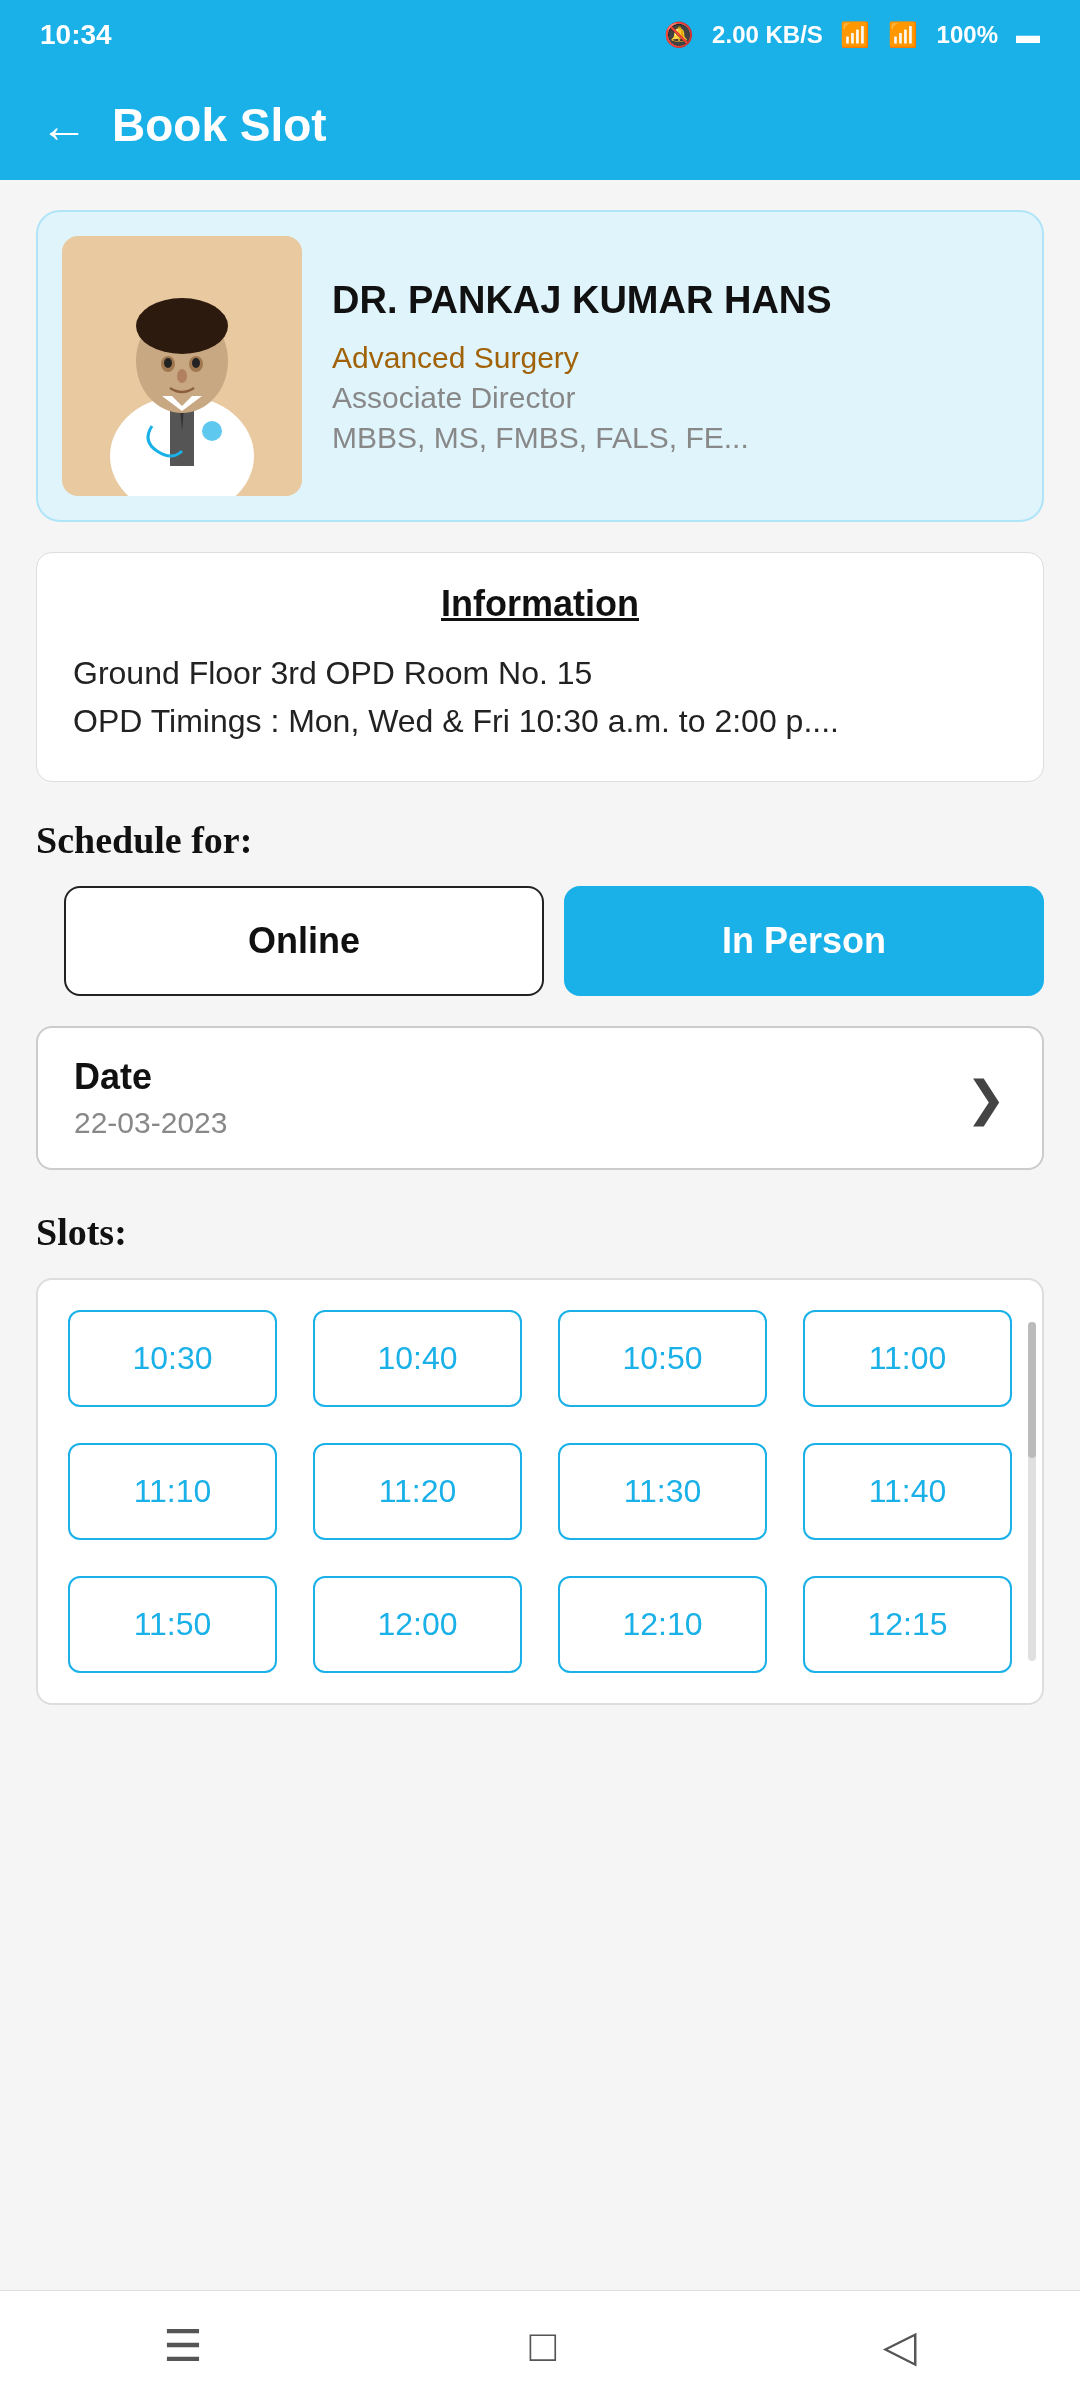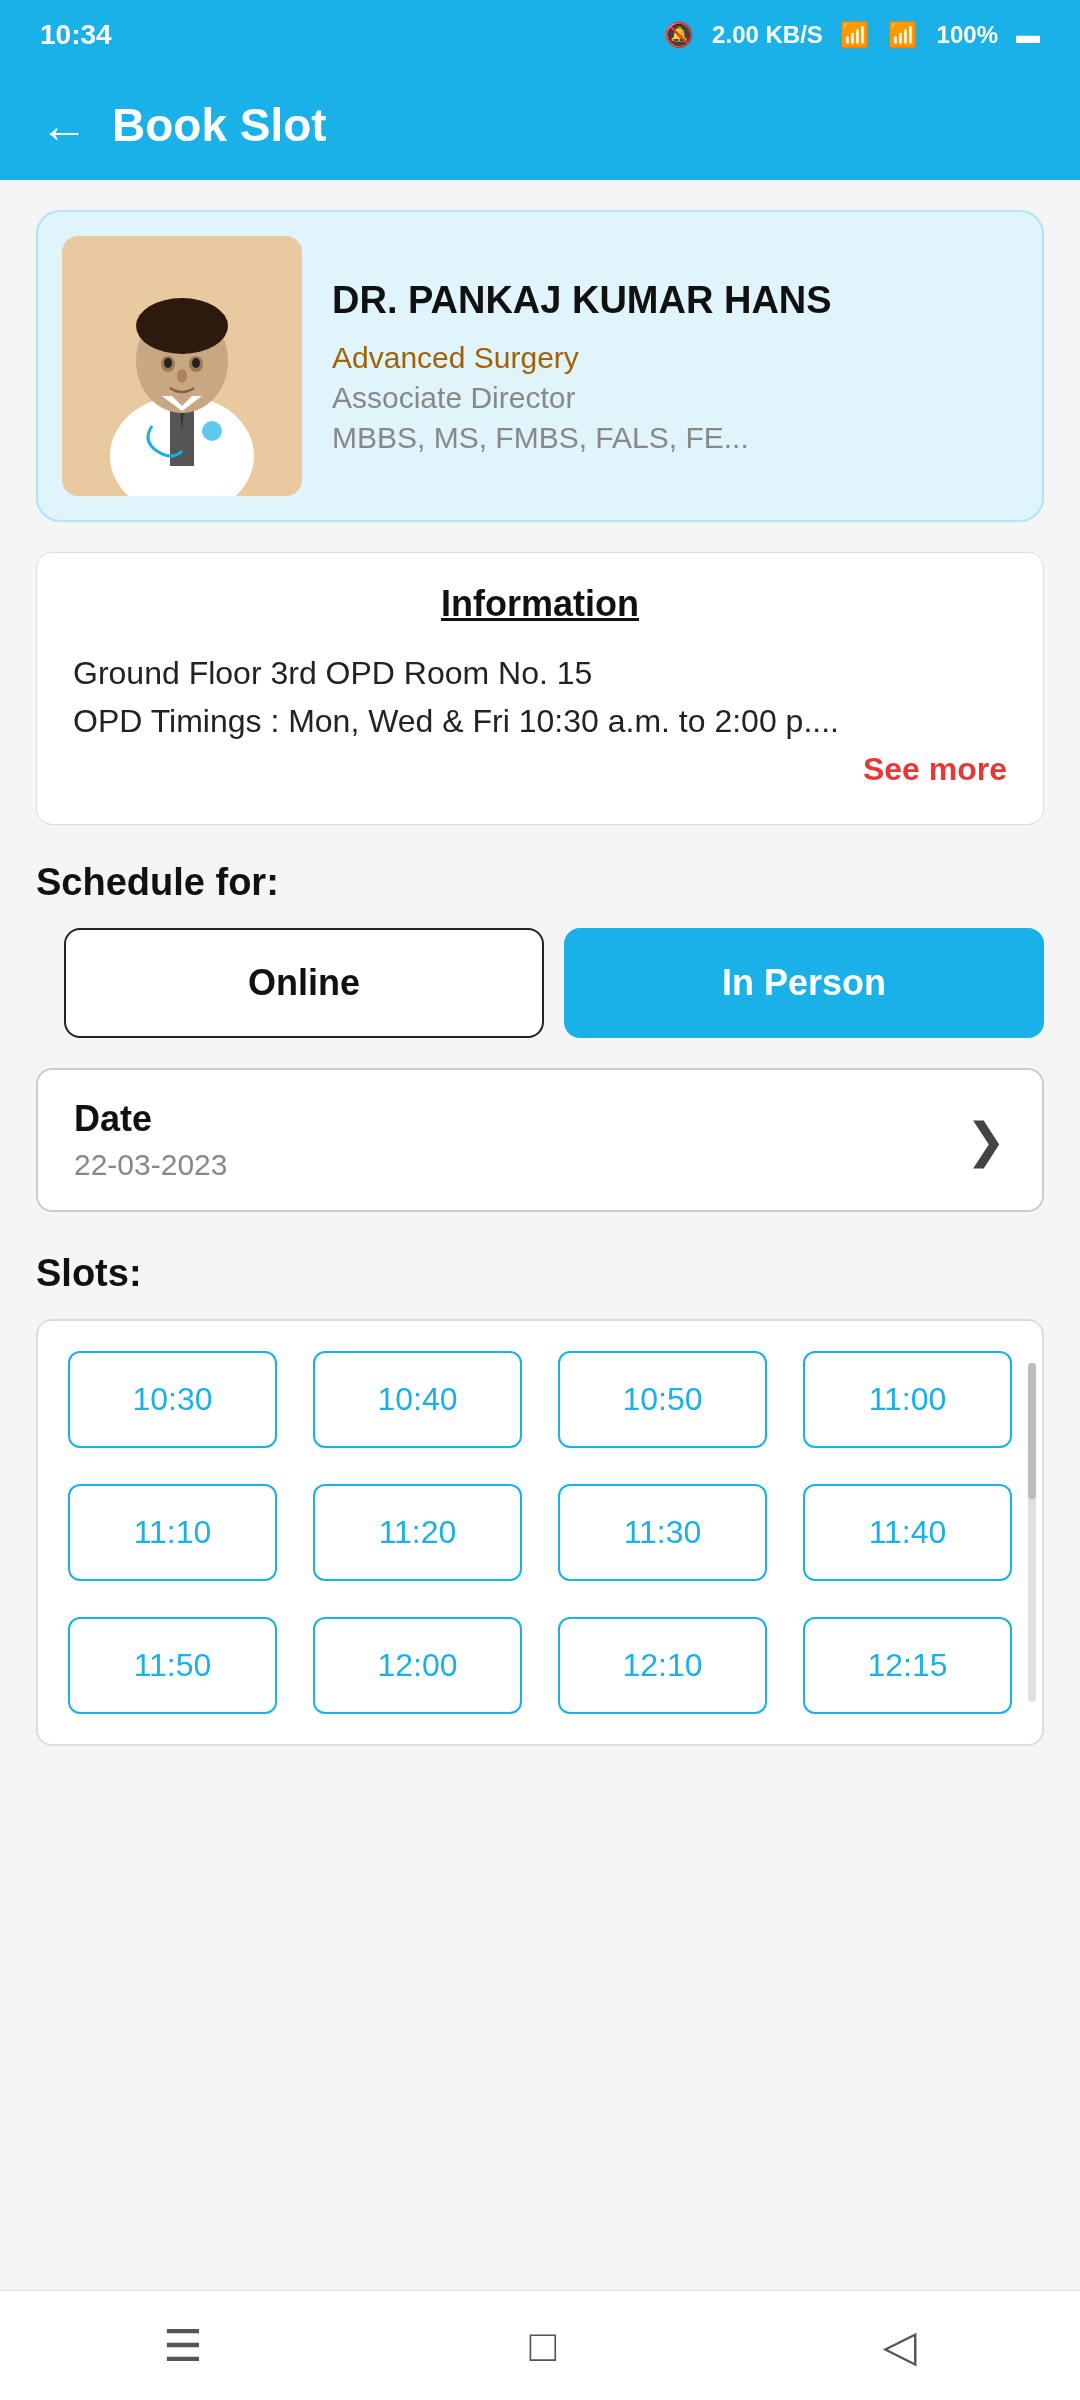--- a/index.html
+++ b/index.html
@@ -173,20 +173,21 @@
       font-weight: 600;
       cursor: pointer;
     }
 
     
     .section-label {
       font-size: 38px;
       font-weight: 700;
       color: #111;
       margin-bottom: 24px;
+      font-family: Liberation Serif, serif;
     }
 
     
     .schedule-toggle {
       display: flex;
       gap: 20px;
       margin-bottom: 30px;
       padding-left: 28px;
     }
     .toggle-btn {
@@ -363,23 +364,20 @@
       <div class="doctor-position">Associate Director</div>
       <div class="doctor-qualifications">MBBS, MS, FMBS, FALS, FE...</div>
     </div>
   </div>
 
   <div class="info-box">
     <div class="info-title">Information</div>
     <div class="info-text">
       <span>Ground Floor 3rd OPD Room No. 15</span><br>
       <span>OPD Timings : Mon, Wed &amp; Fri 10:30 a.m. to 2:00 p....</span>
-    </div>
-    <div class="info-footer">
-      <span class="see-more">See more</span>
     </div>
   </div>
 
   <div class="section-label">Schedule for:</div>
   <div class="schedule-toggle">
     <button class="toggle-btn inactive">Online</button>
     <button class="toggle-btn active">In Person</button>
   </div>
 
   <div class="date-selector">

